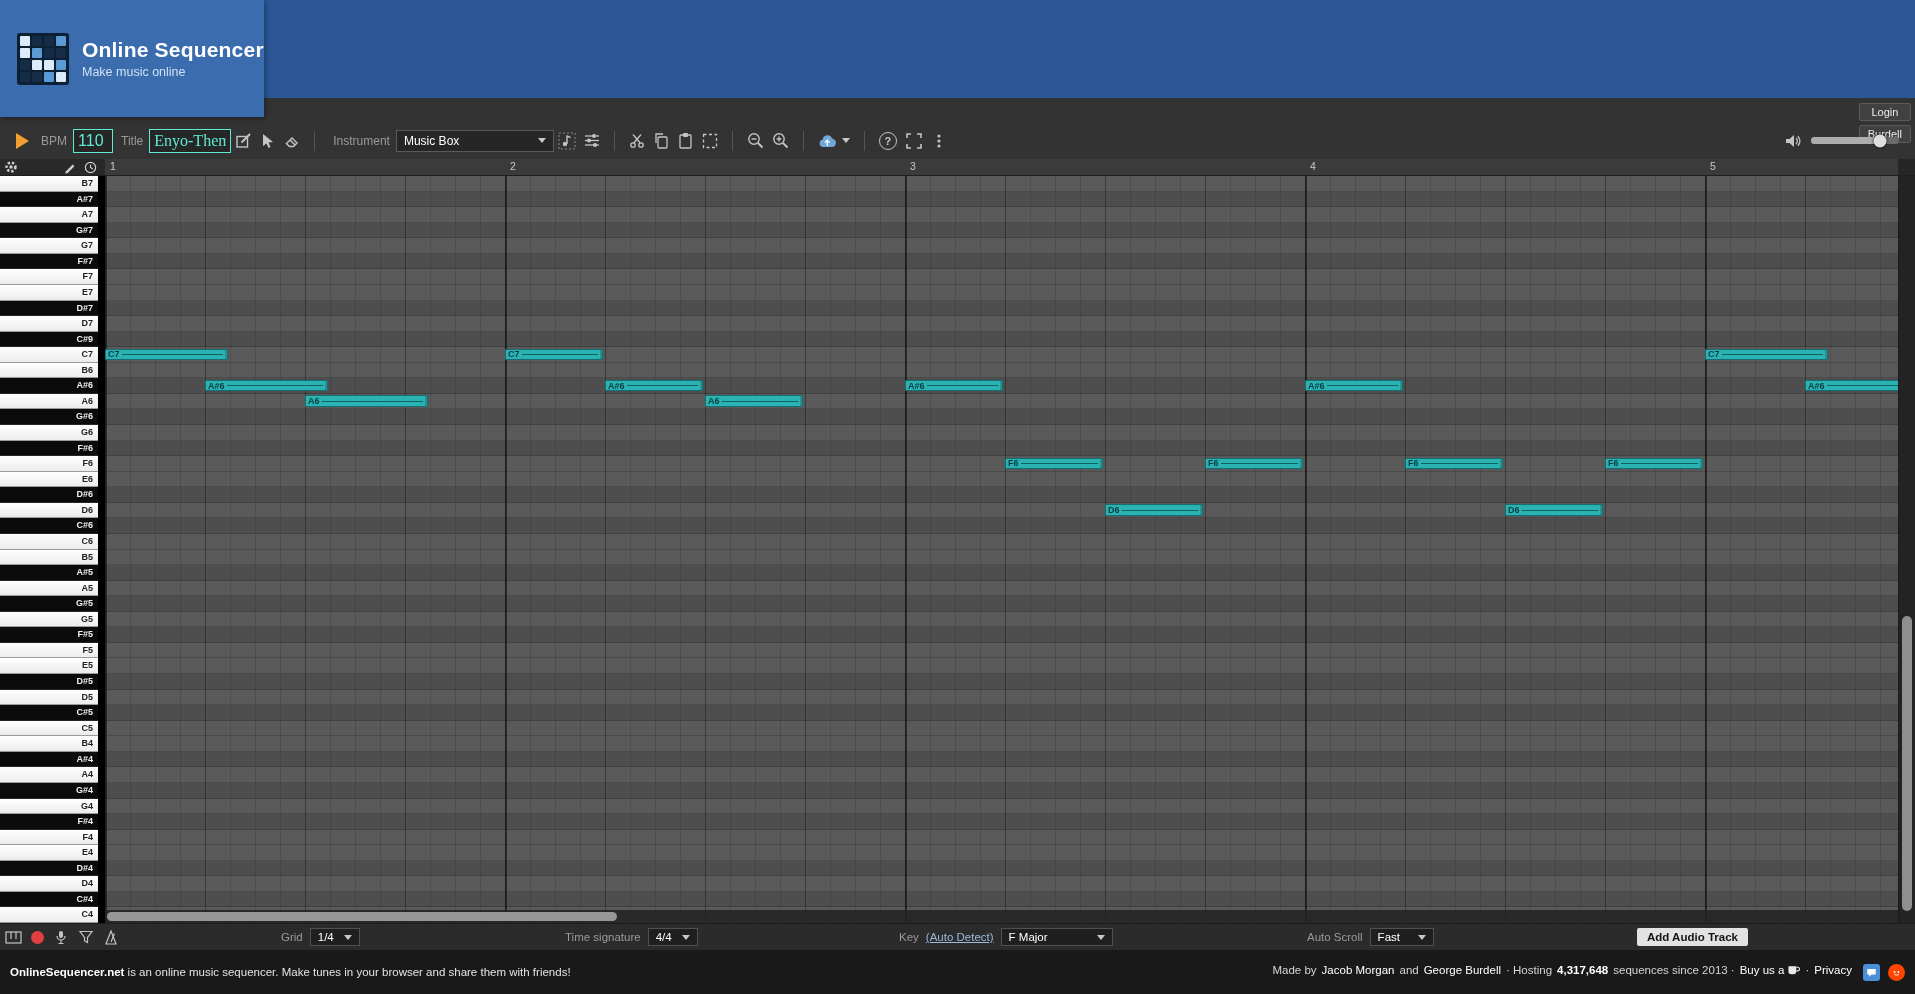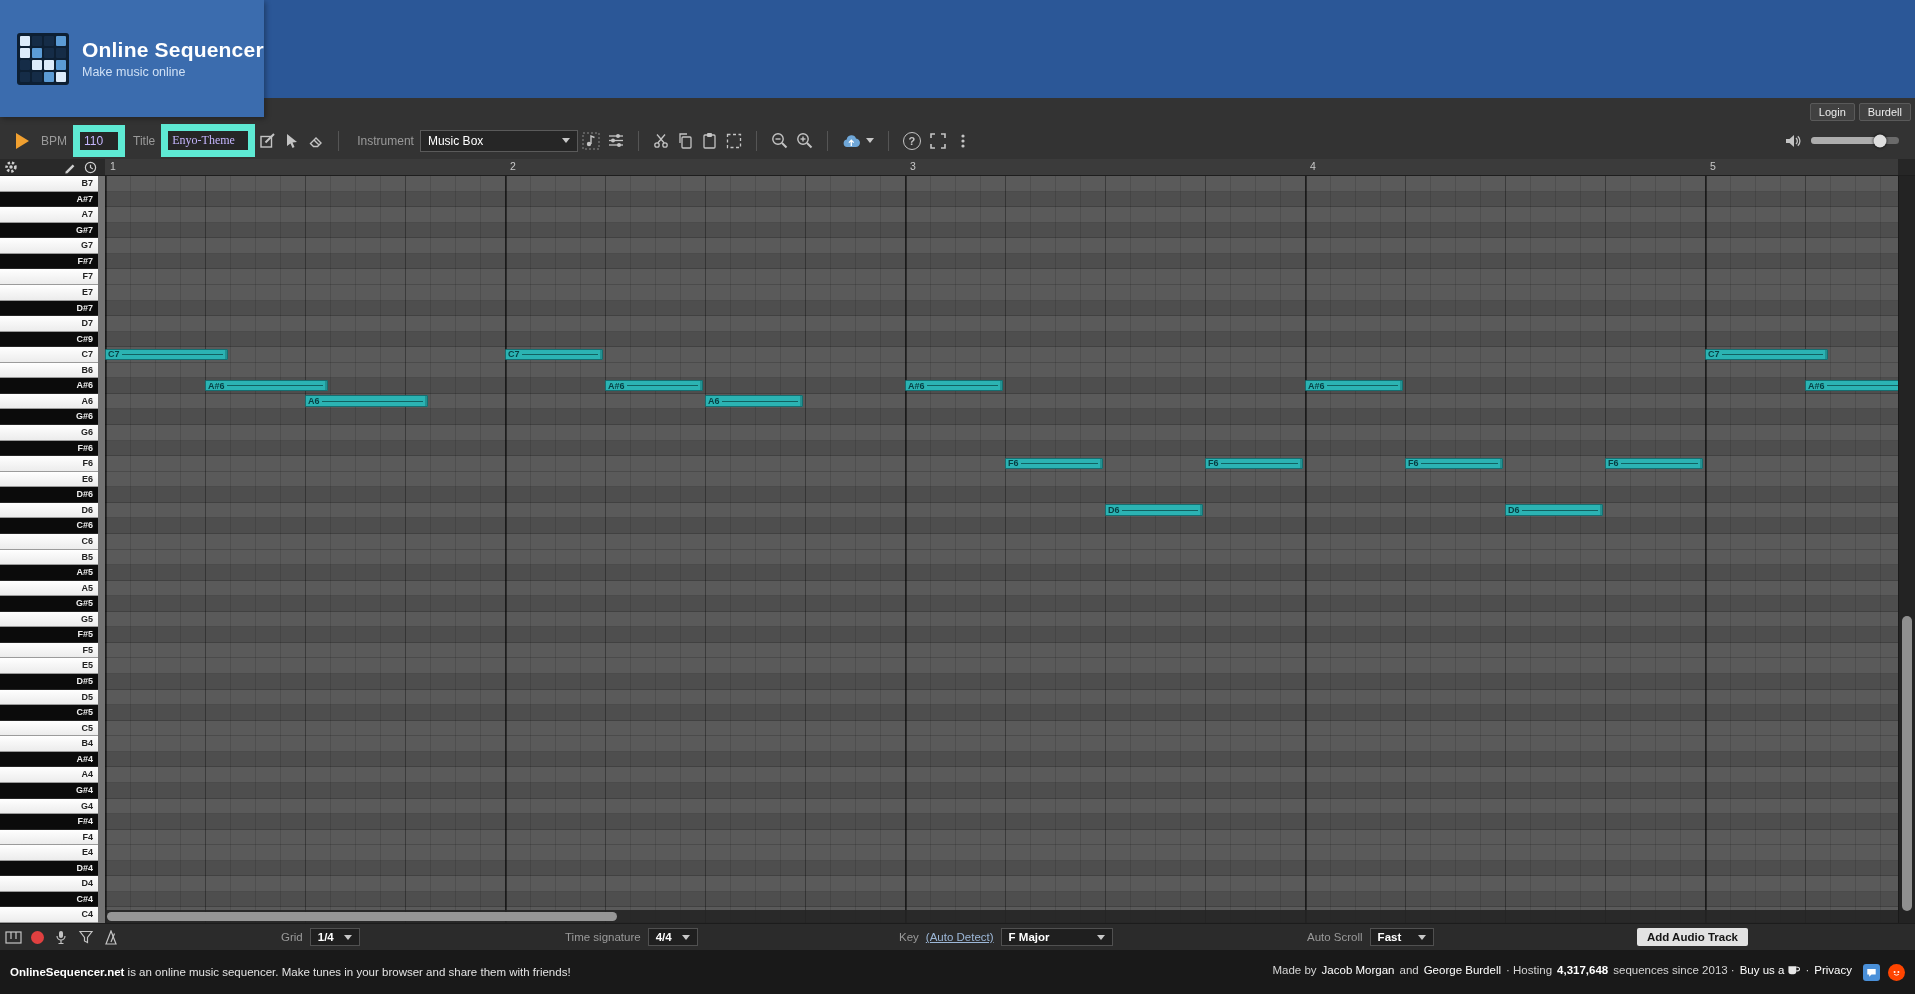--- a/index.html
+++ b/index.html
@@ -11,28 +11,28 @@
   .logo-panel{position:absolute;left:0;top:0;width:264px;height:117px;background:var(--logo-blue,#3b6cae);display:flex;align-items:center;padding-left:17px;box-sizing:border-box;gap:13px;cursor:pointer;box-shadow:2px 2px 5px rgba(0,0,0,.3);}
   .logo-icon{width:52px;height:52px;display:grid;grid-template-columns:repeat(4,1fr);grid-template-rows:repeat(4,1fr);gap:2px;background:#0d1f33;padding:3px;box-sizing:border-box;border-radius:3px;flex:none;}
   .logo-icon i{display:block;border-radius:1px;}
   .logo-title{font-size:21px;font-weight:bold;color:#fff;letter-spacing:.2px;}
   .logo-subtitle{font-size:12.5px;color:#cfe0f5;margin-top:3px;}
   .nav{position:absolute;left:268px;top:0;height:98px;display:flex;align-items:center;}
   .nav-link{color:#fff;font-size:15.5px;padding:8px 14px;text-decoration:none;cursor:pointer;white-space:nowrap;}
 
   
   .topbar{position:relative;height:61px;background:#333;flex:none;z-index:5;}
-  .auth{position:absolute;top:5px;right:4px;display:flex;gap:4px;}
+  .auth{position:absolute;top:5px;right:4px;display:flex;gap:4px;flex-direction:column;}
   .auth-btn{background:#414141;color:#ececec;border:1px solid #5a5a5a;font-size:11px;padding:2px 8px;border-radius:2px;cursor:pointer;font-family:inherit;}
   .tools{position:absolute;left:0;top:24px;right:0;height:37px;display:flex;align-items:center;padding-left:12px;}
   .tool{background:none;border:none;padding:3px 4px;display:inline-flex;align-items:center;cursor:pointer;color:#c4c4c4;}
   .tool svg{display:block;}
   .sep{width:1px;height:20px;background:#555;margin:0 10px;flex:none;}
   .lbl{color:#9a9a9a;font-size:12px;margin:0 6px 0 8px;white-space:nowrap;}
-  .inp{background:#262626;border:7px solid #5eead4;color:#c4b5fd;font-size:12px;padding:2px 4px;font-family:inherit;}
+  .inp{background:#262626;border:1px solid #5eead4;color:#5eead4;font-size:16px;padding:2px 4px;font-family:inherit;}
   .inp.bpm{width:30px;}
   .inp.title{width:72px;font-family:Liberation Serif, serif;}
   .select{display:inline-flex;align-items:center;justify-content:space-between;background:#262626;border:1px solid #5a5a5a;color:#fff;font-size:12px;padding:3px 7px;gap:10px;cursor:pointer;}
   .select .val{font-weight:normal;white-space:nowrap;}
   .caret{width:0;height:0;border-left:4px solid transparent;border-right:4px solid transparent;border-top:5px solid #c8c8c8;flex:none;}
   .play-tri{width:0;height:0;border-top:8px solid transparent;border-bottom:8px solid transparent;border-left:13px solid var(--play,#f0a030);}
   .help-circle{width:16px;height:16px;border:1.5px solid #c4c4c4;border-radius:50%;display:inline-flex;align-items:center;justify-content:center;font-size:11px;font-weight:bold;color:#c4c4c4;}
   .volume{margin-left:auto;display:flex;align-items:center;gap:9px;padding-right:16px;}
   .vol-track{width:88px;height:7px;background:#6b6b6b;border-radius:4px;position:relative;cursor:pointer;}
   .vol-fill{position:absolute;left:0;top:0;bottom:0;width:78%;background:#adadad;border-radius:4px;}
@@ -41,21 +41,21 @@
   
   .roll-header{height:17px;display:flex;flex:none;background:#3b3b3b;border-bottom:1px solid #1e1e1e;box-sizing:border-box;z-index:4;}
   .keys-head{width:105px;flex:none;background:#292929;display:flex;align-items:center;padding:0 8px 0 4px;box-sizing:border-box;gap:7px;}
   .keys-head .spacer{flex:1;}
   .measures-head{flex:1;position:relative;overflow:hidden;cursor:pointer;}
   .measure-num{position:absolute;top:1px;color:#c9c9c9;font-size:10.5px;}
   .head-corner{width:17px;flex:none;background:#262626;}
 
   
   .piano-roll{height:747px;display:flex;flex:none;position:relative;}
-  .keys-col{width:105px;flex:none;background:#737373;box-sizing:border-box;padding-right:7px;}
+  .keys-col{width:105px;flex:none;background:#000000;box-sizing:border-box;padding-right:7px;}
   .key-row{height:15.5625px;background:linear-gradient(#ffffff,#ececec);color:#222;font-size:9px;font-weight:bold;text-align:right;padding-right:5px;box-sizing:border-box;border-bottom:1px solid #9b9b9b;line-height:15px;cursor:pointer;overflow:hidden;}
   .key-row.black{background:#0b0b0b;color:#f0f0f0;border-bottom:1px solid #262626;}
   .grid-view{flex:1;position:relative;overflow:hidden;background:#5a5a5a;cursor:pointer;}
   .rows-layer{position:absolute;inset:0;}
   .grid-row{height:15.5625px;box-sizing:border-box;border-bottom:1px solid rgba(0,0,0,.16);}
   .grid-row.white{background:#5a5a5a;}
   .grid-row.black{background:#4e4e4e;}
   .vlines{position:absolute;top:0;bottom:0;left:0;width:2200px;pointer-events:none;
     background-image:
       linear-gradient(to right, rgba(0,0,0,.5) 0 2px, transparent 2px),
@@ -68,21 +68,21 @@
   .vscroll{width:17px;flex:none;background:#232323;position:relative;border-left:1px solid #1a1a1a;box-sizing:border-box;}
   .vthumb{position:absolute;left:3px;right:3px;top:440px;height:295px;background:#8f8f8f;border-radius:5px;cursor:pointer;}
   .hscroll{position:absolute;left:105px;right:17px;bottom:0;height:13px;background:rgba(35,35,35,.9);z-index:4;}
   .hthumb{position:absolute;left:2px;top:2px;width:510px;height:9px;background:#969696;border-radius:5px;cursor:pointer;}
 
   
   .bottom-bar{height:27px;background:#2b2b2b;position:relative;flex:none;border-top:1px solid #1c1c1c;box-sizing:border-box;z-index:5;}
   .bb-icons{position:absolute;left:5px;top:0;bottom:0;display:flex;align-items:center;gap:9px;}
   .bb-group{position:absolute;top:0;bottom:0;display:flex;align-items:center;gap:7px;}
   .bb-label{color:#9a9a9a;font-size:11.5px;white-space:nowrap;}
-  .bb-select{background:#1f1f1f;border:1px solid #505050;color:#fff;font-size:11.5px;font-weight:bold;padding:2px 7px;display:inline-flex;align-items:center;gap:10px;cursor:pointer;white-space:nowrap;}
+  .bb-select{background:#1f1f1f;border:1px solid #505050;color:#fff;font-size:11.5px;font-weight:normal;padding:2px 7px;display:inline-flex;align-items:center;gap:10px;cursor:pointer;white-space:nowrap;}
   .auto-detect{color:#9db8d8;font-size:11.5px;text-decoration:underline;cursor:pointer;white-space:nowrap;}
   .rec-dot{width:13px;height:13px;border-radius:50%;background:var(--record,#e04040);display:inline-block;}
   .add-audio{position:absolute;left:1637px;top:4px;background:#e2e2e2;color:#141414;border:none;font-size:11.5px;font-weight:bold;padding:3px 10px;border-radius:2px;cursor:pointer;font-family:inherit;}
 
   
   .footer{height:44px;background:#191919;display:flex;align-items:center;padding:0 10px;box-sizing:border-box;font-size:11.5px;color:#e3e3e3;flex:none;}
   .footer-left b{color:#fff;}
   .footer-right{margin-left:auto;display:flex;align-items:flex-start;gap:5px;color:#d5d5d5;white-space:nowrap;}
   .f-link{color:#fff;cursor:pointer;display:inline-flex;align-items:center;gap:3px;}
   .f-count{font-weight:bold;color:#fff;}

